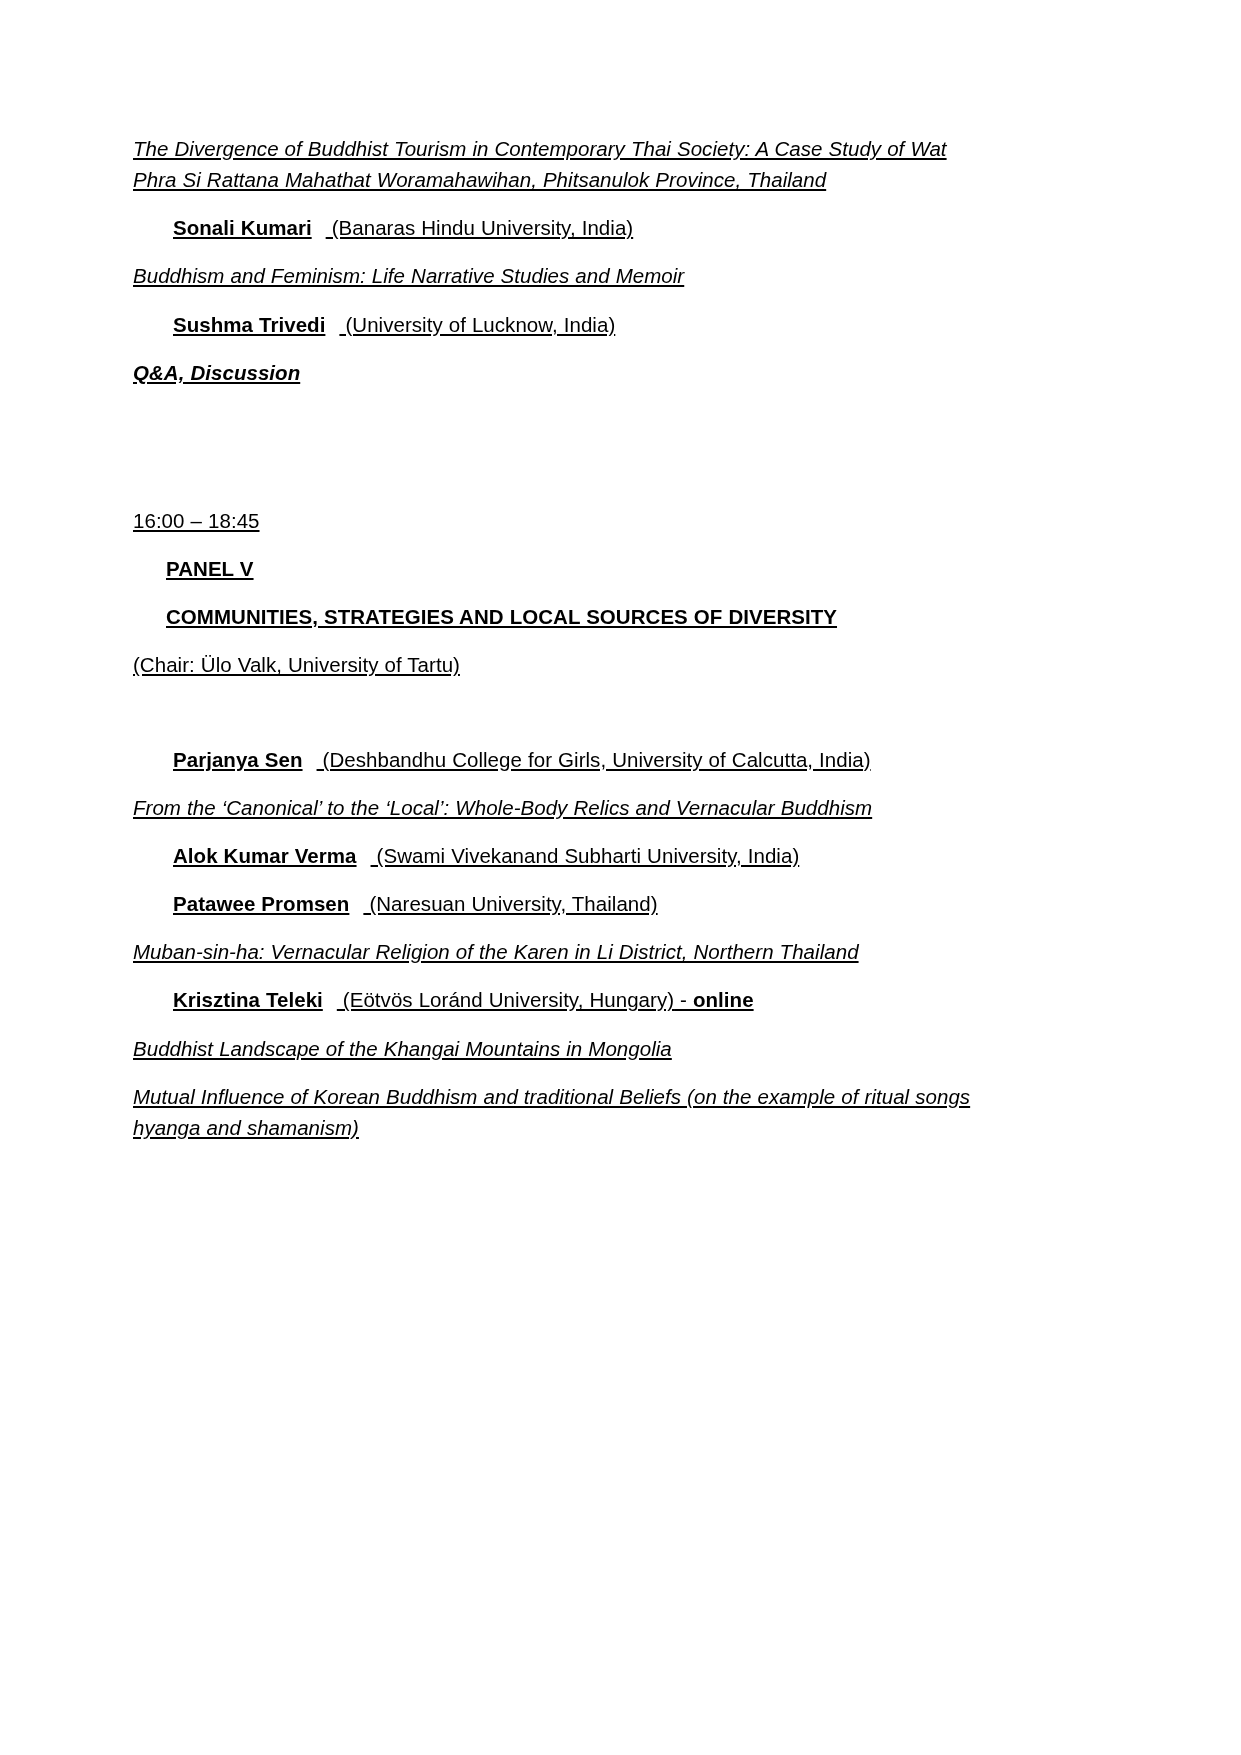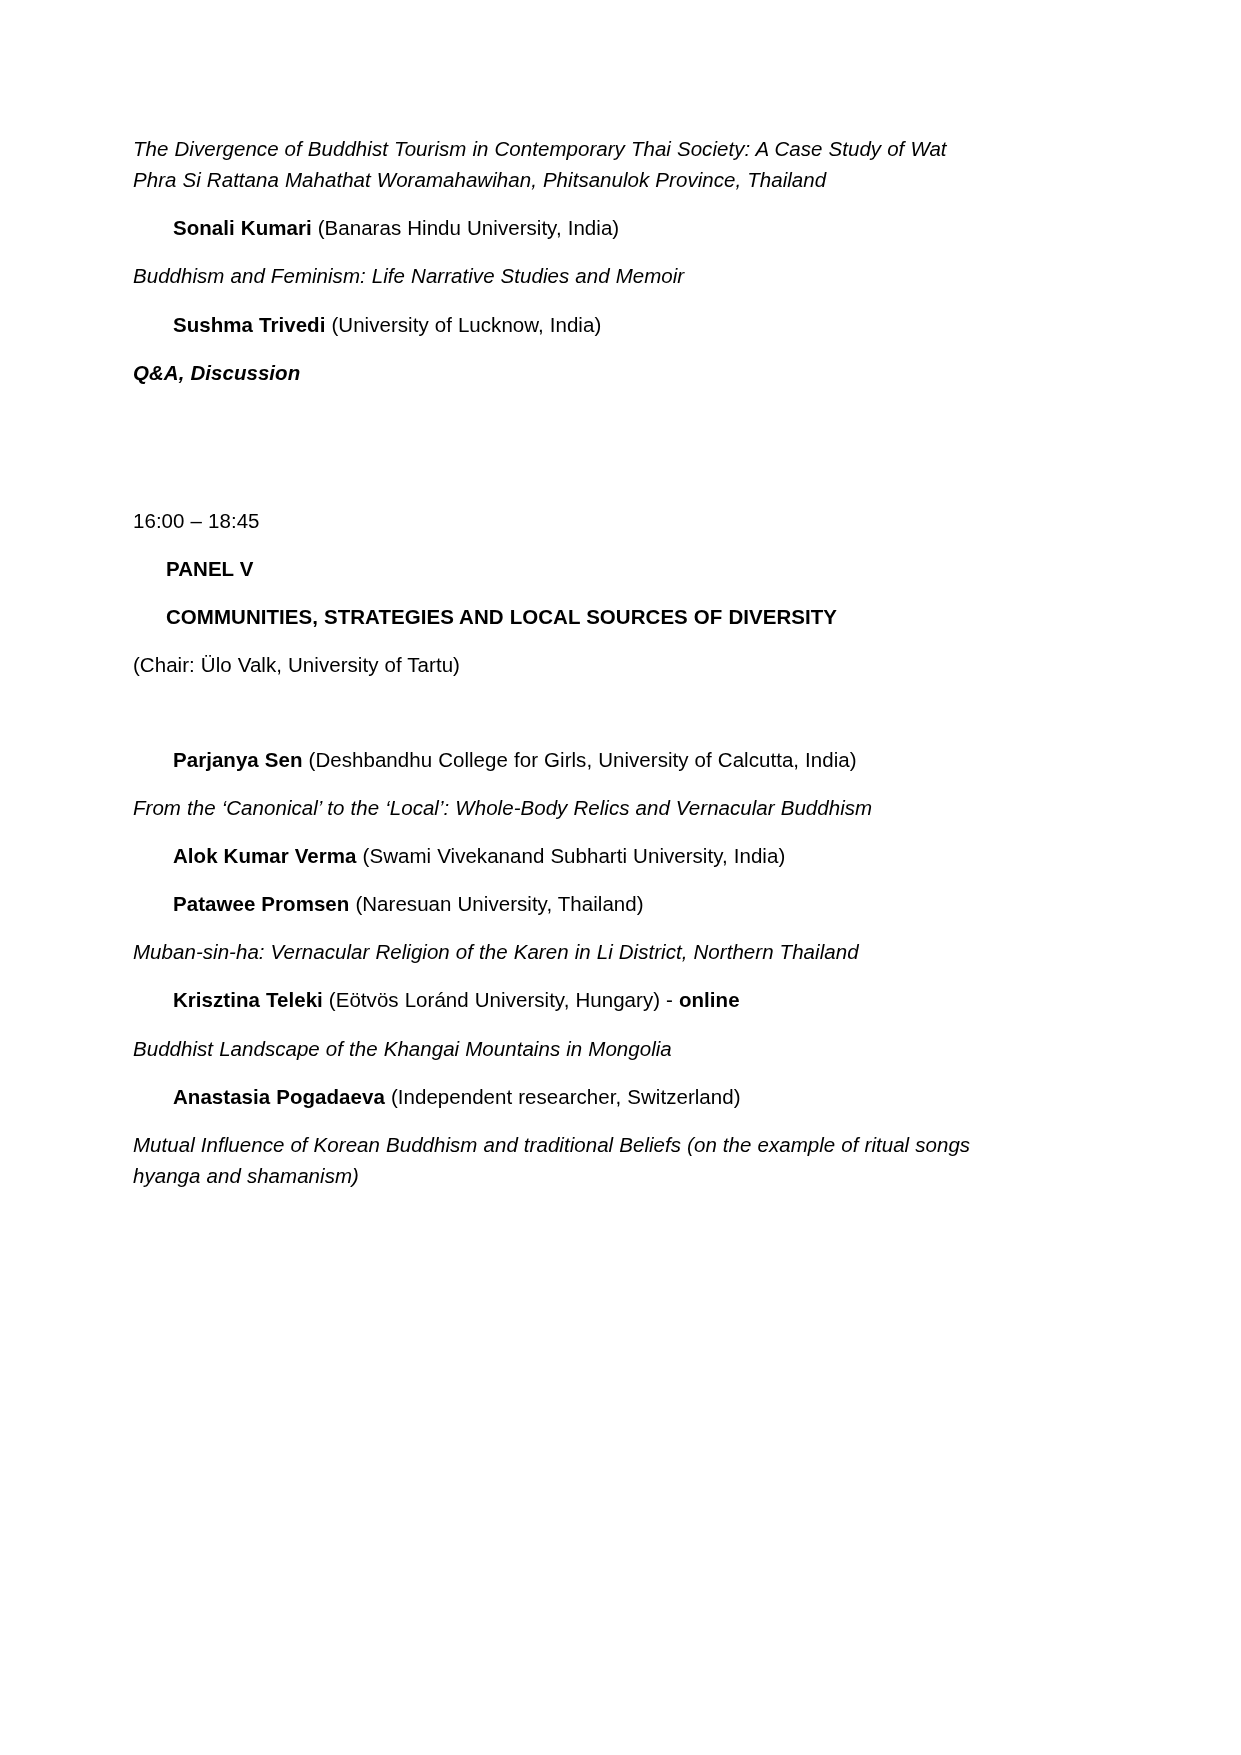--- a/index.html
+++ b/index.html
@@ -12,20 +12,21 @@
     color: #000000;
   }
   .page {
     position: relative;
     width: 1241px;
     height: 1333px;
     background: #ffffff;
     box-sizing: border-box;
     padding: 133px 266px 0 133px;
     overflow: hidden;
+    text-decoration: underline;
   }
   .doc-body {
     width: 845px;
   }
   p.para {
     margin: 0 0 17px 0;
     font-size: 20.5px;
     line-height: 1.52;
     letter-spacing: 0.04px;
     word-spacing: 0.3px;
@@ -41,20 +42,21 @@
   p.para.heading {
     font-weight: bold;
     margin-left: 33px;
   }
   .sp-name {
     font-weight: bold;
     margin-left: 40px;
   }
   .sp-affil {
     font-weight: normal;
+    padding-left: 14px;
   }
   .sp-mode {
     font-weight: bold;
   }
   .sp-dash {
     font-weight: normal;
   }
   .spacer-md { height: 46px; }
   .spacer-lg { height: 54px; }
   .spacer-xl { height: 58px; }
@@ -102,21 +104,20 @@
 
 
     <p class="para"><span class="sp-name">Patawee Promsen</span><span class="sp-affil"> (Naresuan University, Thailand)</span></p>
 
     <p class="para italic">Muban-sin-ha: Vernacular Religion of the Karen in Li District, Northern Thailand</p>
 
     <p class="para"><span class="sp-name">Krisztina Teleki</span><span class="sp-affil"> (Eötvös Loránd University, Hungary)</span><span class="sp-dash"> - </span><span class="sp-mode">online</span></p>
 
     <p class="para italic">Buddhist Landscape of the Khangai Mountains in Mongolia</p>
 
-    <p class="para"><span class="sp-name">Anastasia Pogadaeva</span><span class="sp-affil"> (Independent researcher, Switzerland)</span></p>
 
     <p class="para italic">Mutual Influence of Korean Buddhism and traditional Beliefs (on the example of ritual songs hyanga and shamanism)</p>
 
     <div class="spacer-xl"></div>
 
 
   </div>
 </div>
 
 </body></html>

